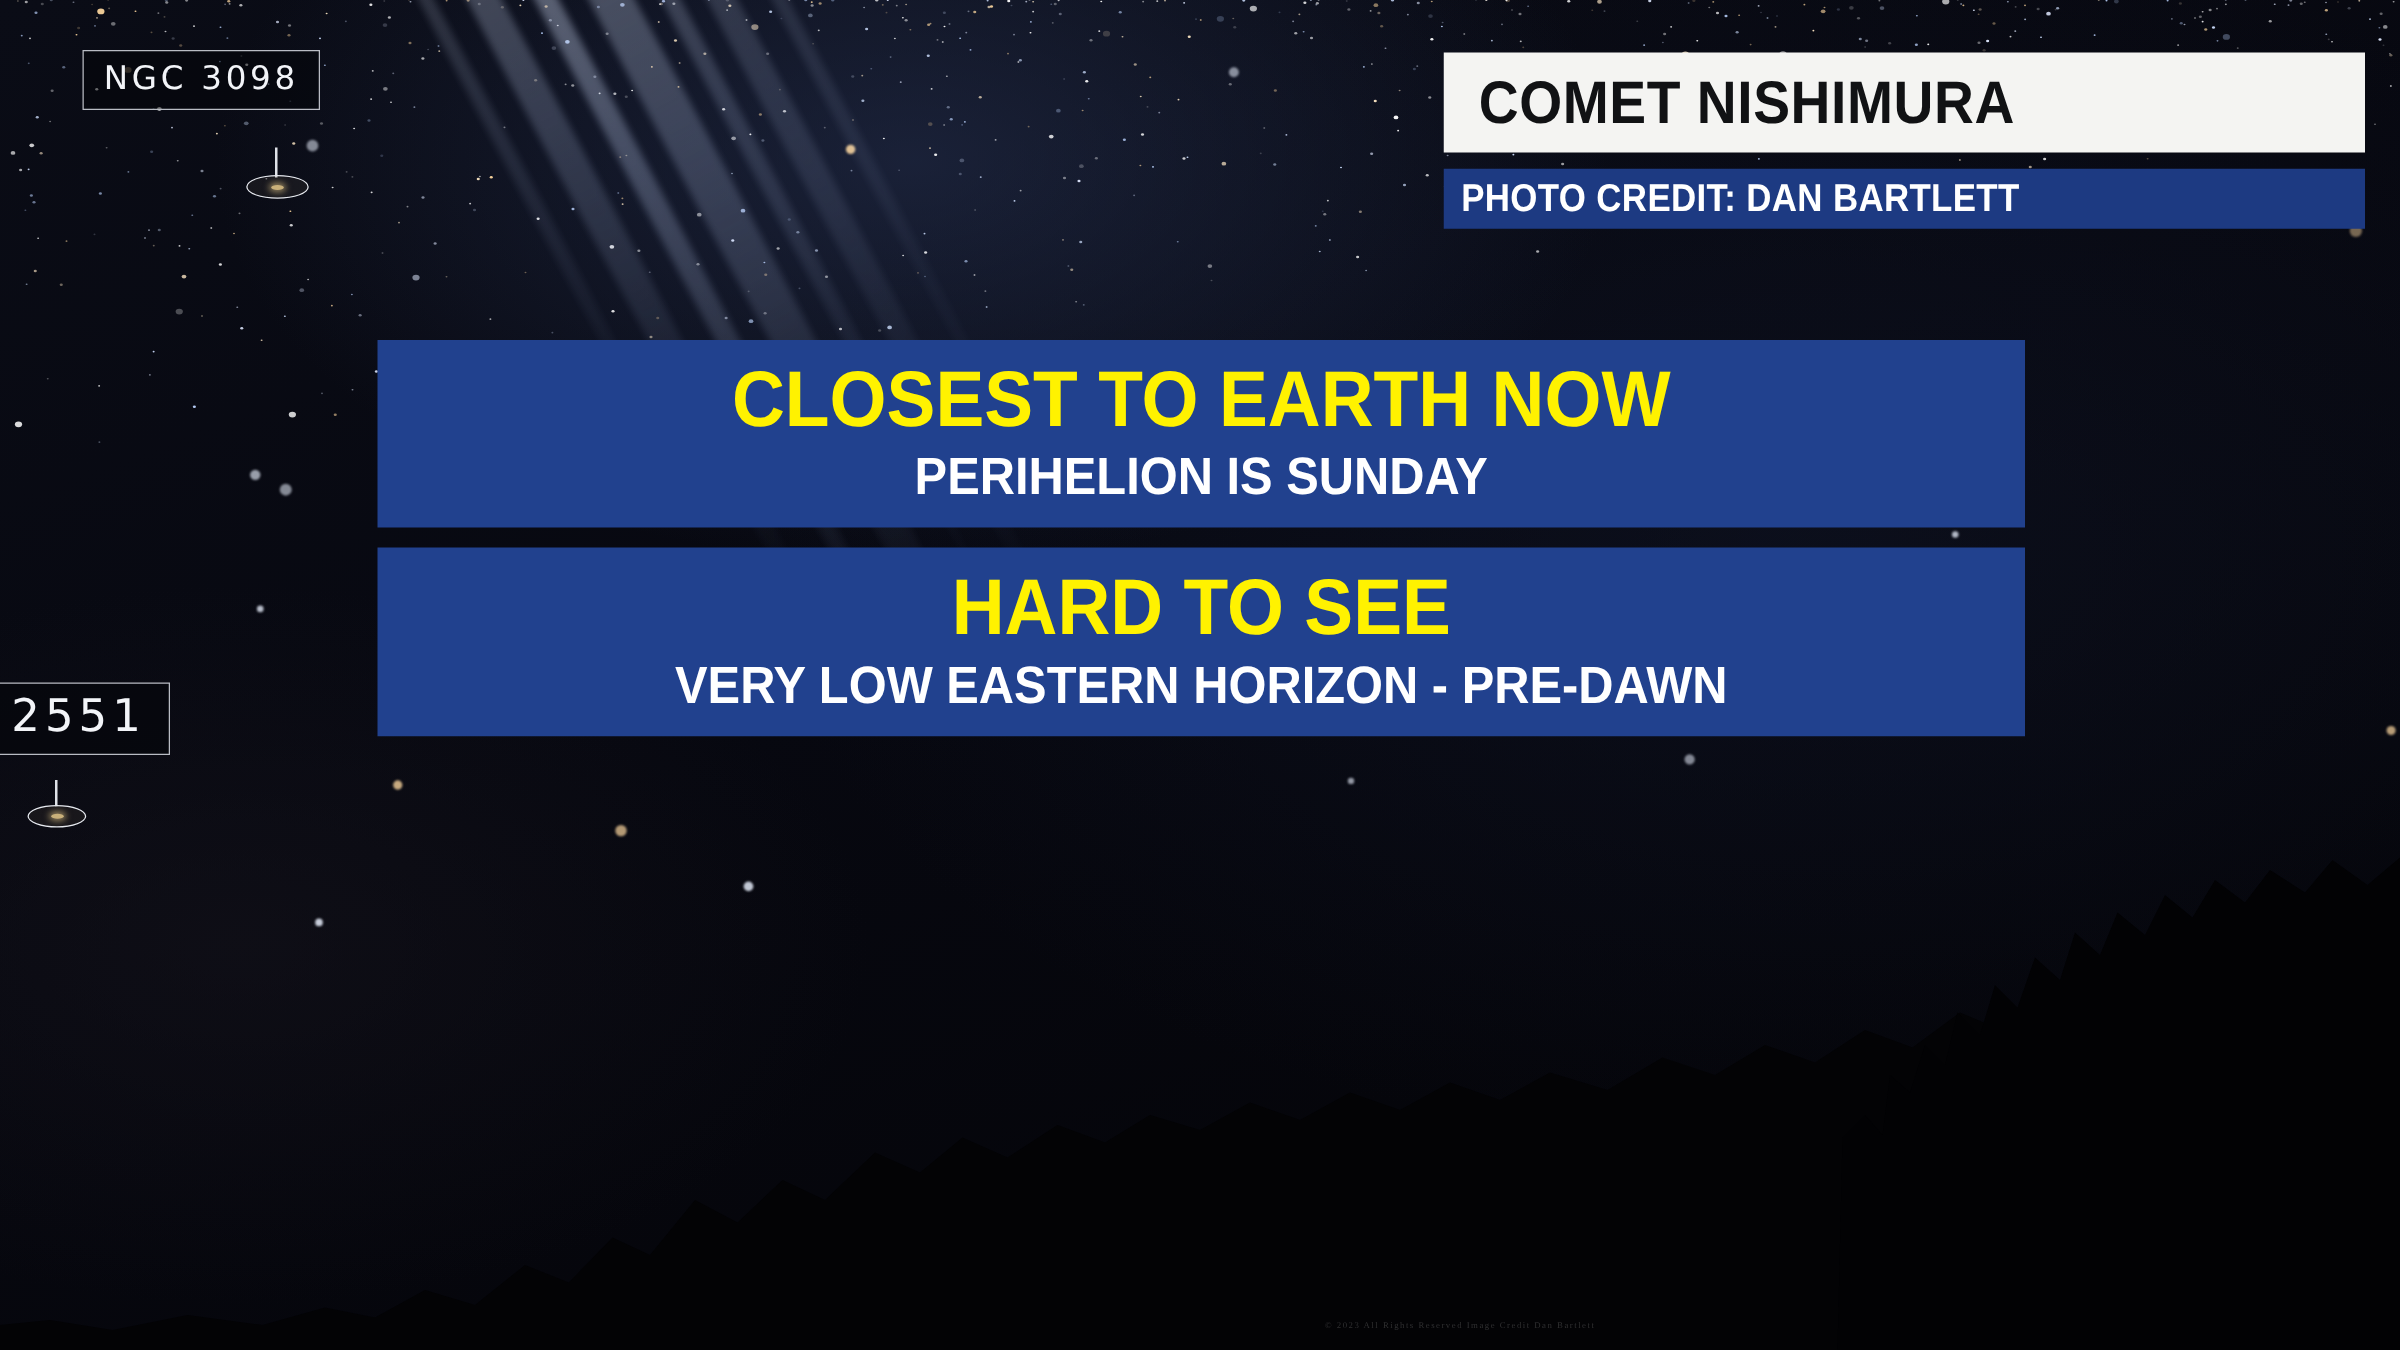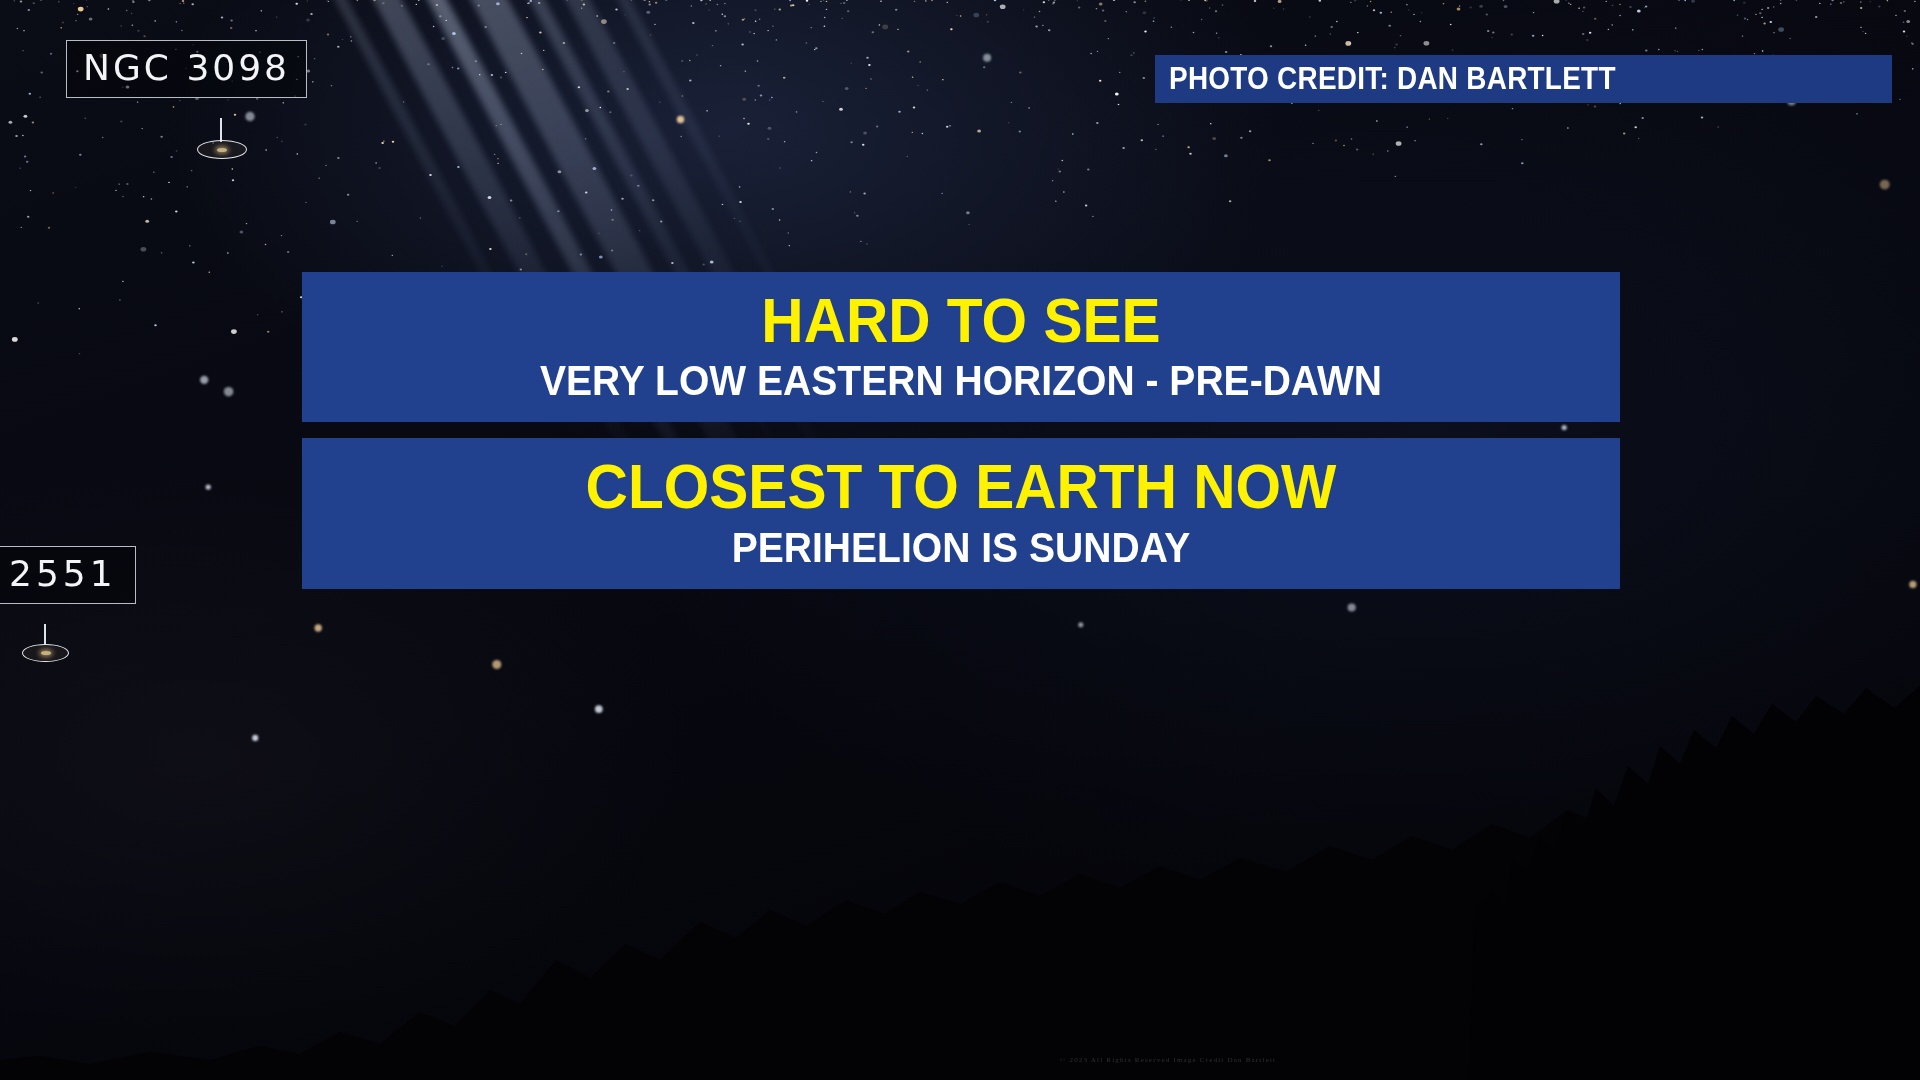--- a/index.html
+++ b/index.html
@@ -77,21 +77,21 @@
   }
   .objlabel .marker .core {
     position:absolute; left:50%; top:50%;
     transform:translate(-50%,-50%);
     width:10px; height:4px; border-radius:50%;
     background:#c9b07a;
     box-shadow:0 0 5px 2px rgba(201,176,122,.7);
   }
 
   #lbl-ngc3098 { left:66px; top:40px; }
-  #lbl-ngc3098 .boxlbl { font-size:36px; padding:9px 16px 11px; }
+  #lbl-ngc3098 .boxlbl { font-size:26px; padding:9px 16px 11px; }
   #lbl-ngc3098 .leader { left:154px; top:78px; height:24px; }
   #lbl-ngc3098 .marker { left:131px; top:100px; width:50px; height:19px; }
 
   #lbl-2551 { left:-10px; top:546px; }
   #lbl-2551 .boxlbl { font-size:36px; padding:9px 18px 11px; letter-spacing:4px; }
   #lbl-2551 .leader { left:54px; top:78px; height:21px; }
   #lbl-2551 .marker { left:32px; top:98px; width:47px; height:18px; }
 
   
   .titleblock { position:absolute; right:28px; top:42px; width:737px; }
@@ -933,31 +933,34 @@
 
   <div class="objlabel" id="lbl-2551">
     <div class="boxlbl">2551</div>
     <div class="leader"></div>
     <div class="marker">
         <span class="core"></span>
       </div>
   </div>
 
   <div class="titleblock">
+    <div class="title-bar">
+      <span class="t">COMET NISHIMURA</span>
+    </div>
     <div class="credit-bar">
       <span class="c">PHOTO CREDIT: DAN BARTLETT</span>
     </div>
   </div>
 
   <div class="bands">
     <div class="band">
+      <span class="head">CLOSEST TO EARTH NOW</span>
+      <span class="sub">PERIHELION IS SUNDAY</span>
+    </div>
+    <div class="band">
       <span class="head">HARD TO SEE</span>
       <span class="sub">VERY LOW EASTERN HORIZON - PRE-DAWN</span>
     </div>
-    <div class="band">
-      <span class="head">CLOSEST TO EARTH NOW</span>
-      <span class="sub">PERIHELION IS SUNDAY</span>
-    </div>
   </div>
 
   <div class="watermark">© 2023 All Rights Reserved  Image Credit Dan Bartlett</div>
 
 </div>
 
 </body></html>

